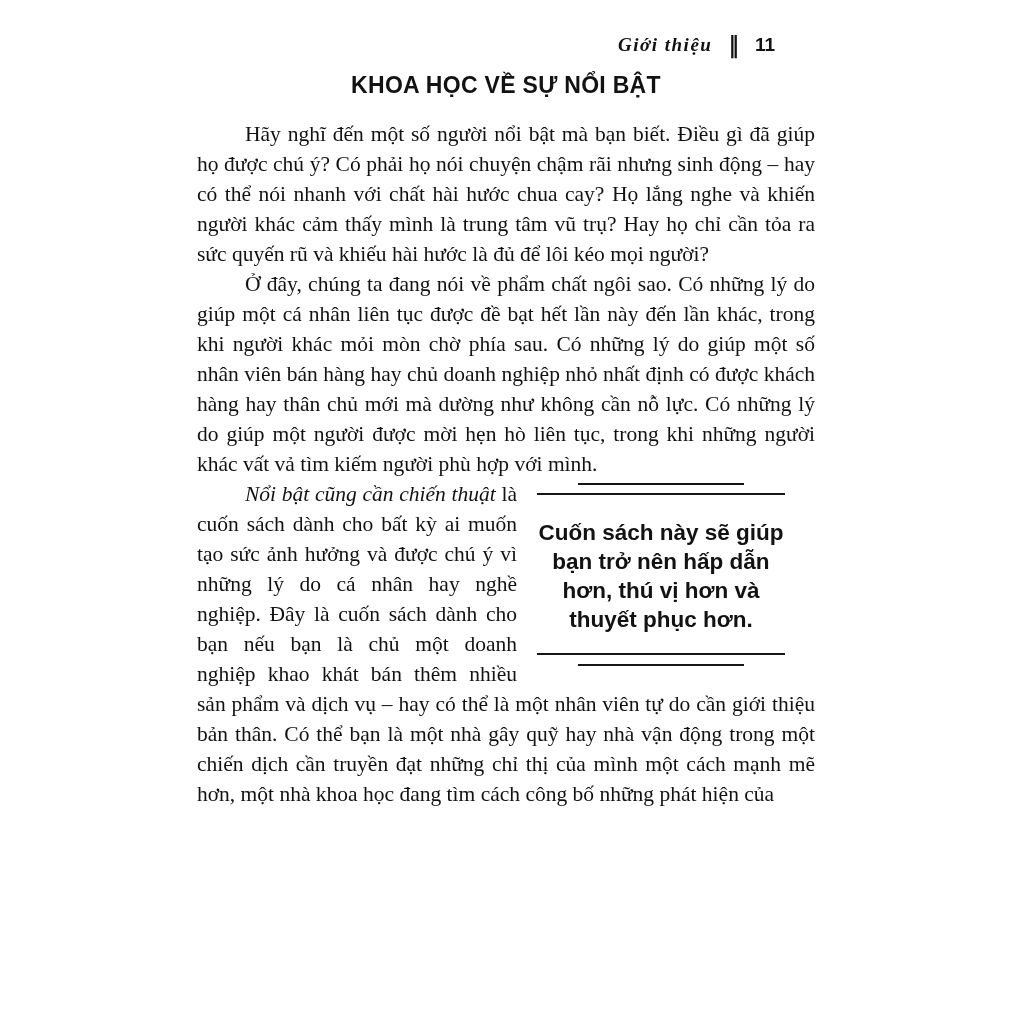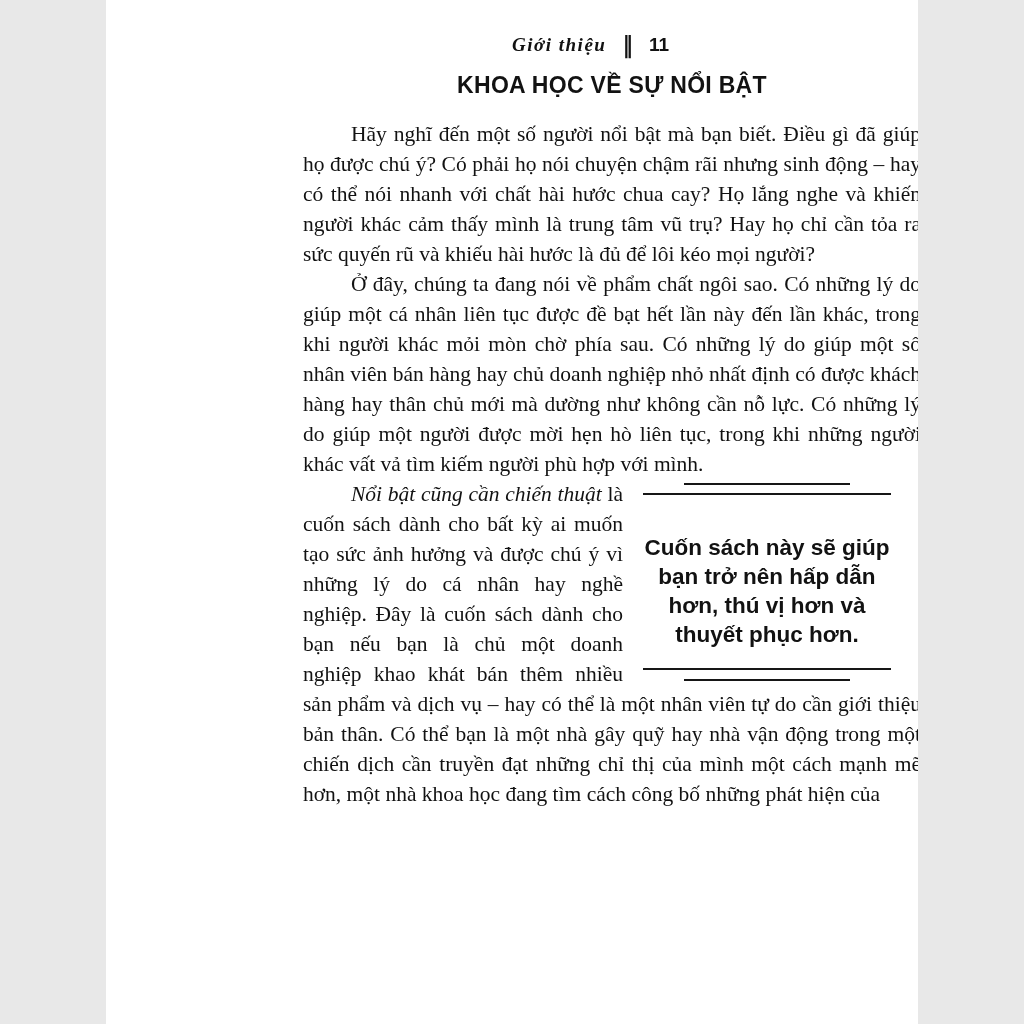--- a/index.html
+++ b/index.html
@@ -1,18 +1,18 @@
 <!DOCTYPE html>
 <html><head>
 <meta charset="utf-8">
 <style>
   html, body { margin: 0; padding: 0; background: #e8e8e8; }
   .page {
     position: relative;
-    width: 812px;
+    width: 1024px;
     height: 1024px;
     margin: 0 auto;
     background: #ffffff;
     color: #121212;
     font-family: "Liberation Serif", serif;
     overflow: hidden;
   }
 
   
   .running-header {
@@ -80,21 +80,21 @@
     width: 100%; height: 2px; background: #161616;
   }
   .pq-rule-top .rule-short { margin-bottom: 8px; }
   .pq-rule-bottom .rule-long { margin-bottom: 9px; }
   .pq-text {
     font-family: "Liberation Sans", sans-serif;
     font-weight: bold;
     font-size: 22.5px;
     line-height: 29px;
     text-align: center;
-    padding: 38px 0 19px 0;
+    padding: 23px 0 19px 0;
     text-indent: 0;
   }
 </style>
 </head>
 <body>
 
 <div class="page">
 
   <div class="running-header">
     <span class="running-title">Giới thiệu</span>

